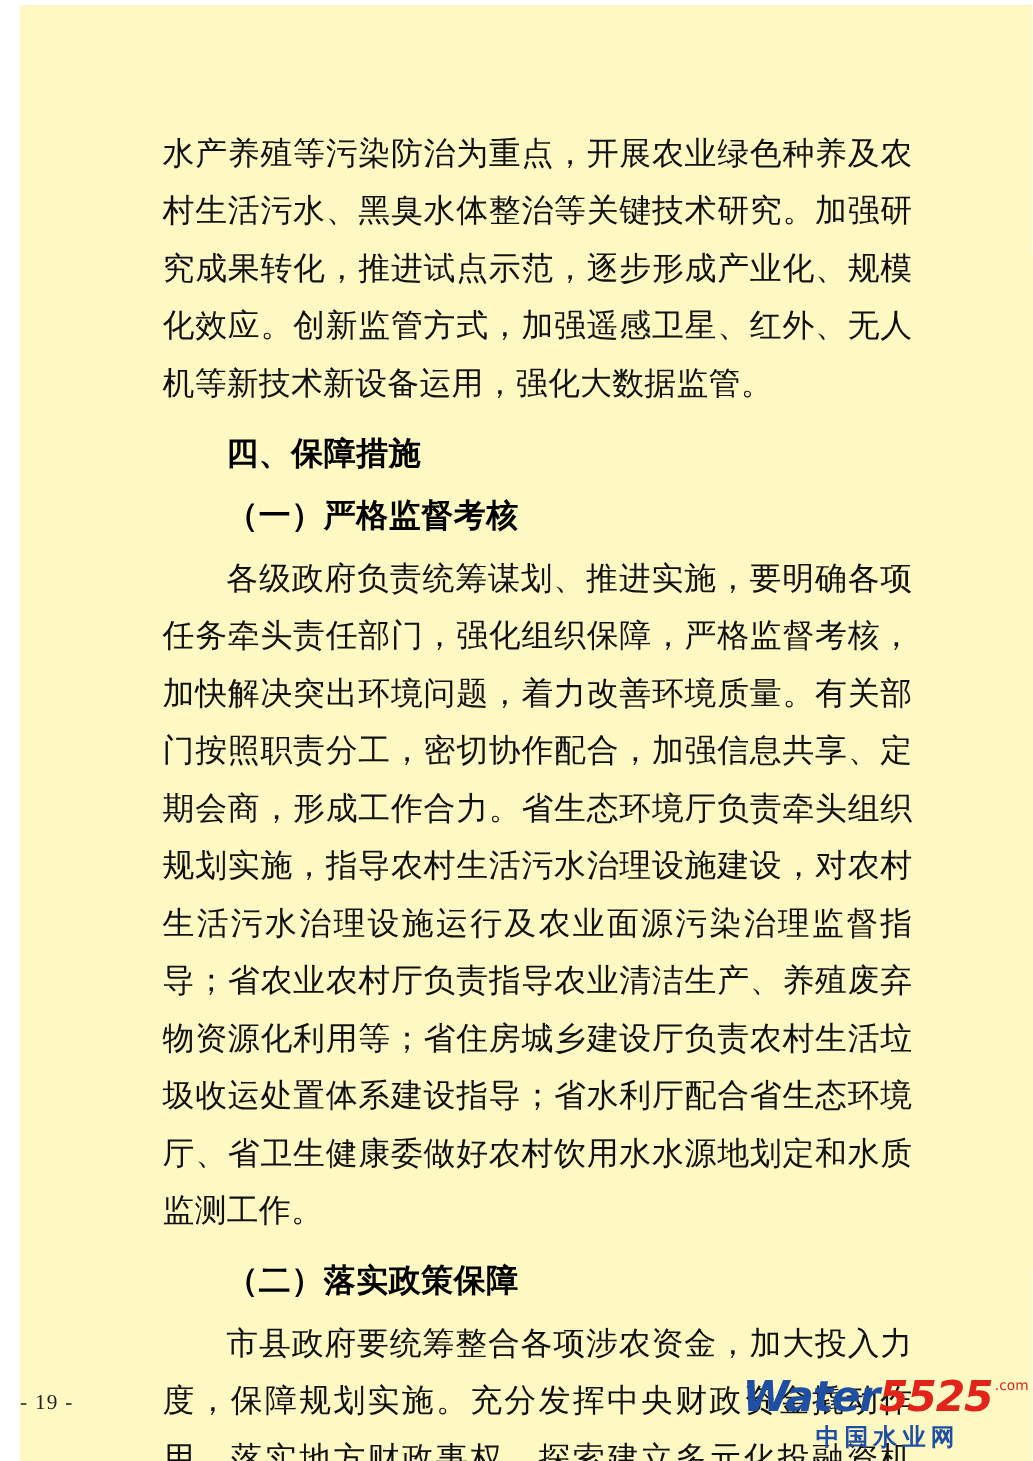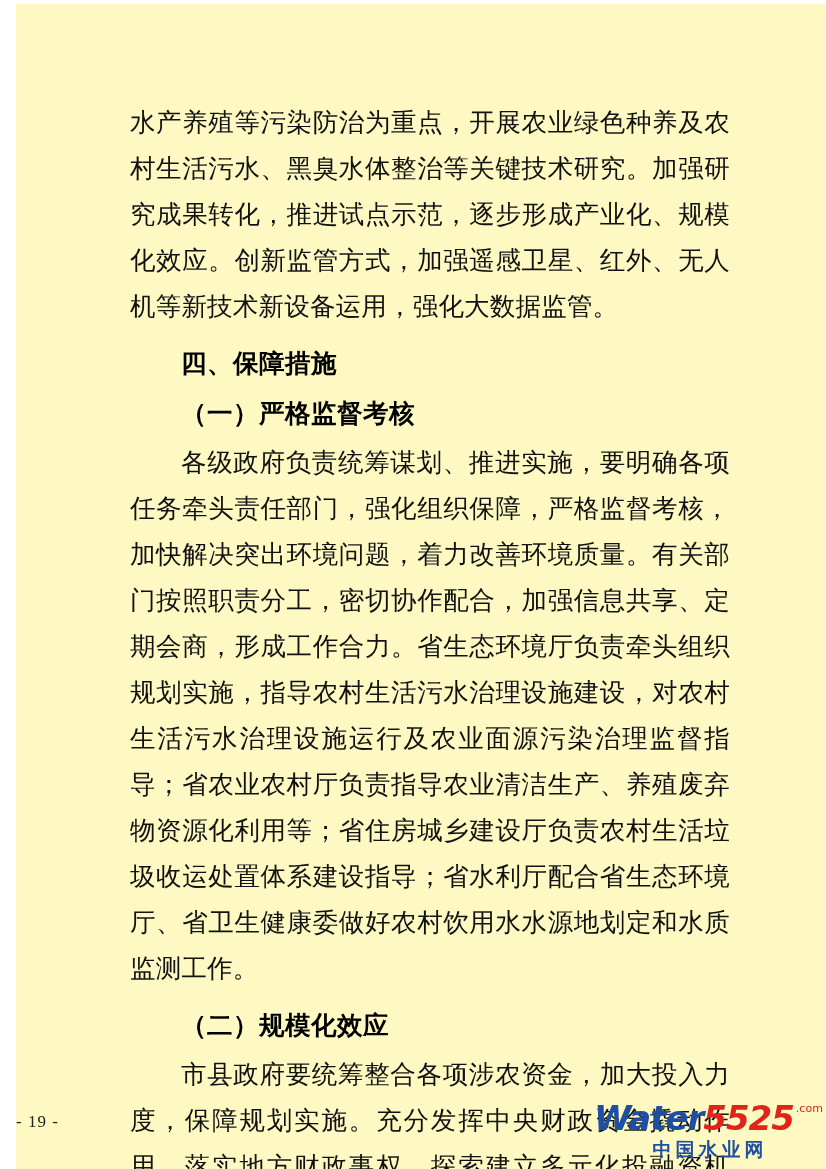--- a/index.html
+++ b/index.html
@@ -144,21 +144,21 @@
     <div class="gap-xs"></div>
 
     <p class="subheading">（一）严格监督考核</p>
 
     <div class="gap-xs"></div>
 
     <p class="para indent2">各级政府负责统筹谋划、推进实施，要明确各项任务牵头责任部门，强化组织保障，严格监督考核，加快解决突出环境问题，着力改善环境质量。有关部门按照职责分工，密切协作配合，加强信息共享、定期会商，形成工作合力。省生态环境厅负责牵头组织规划实施，指导农村生活污水治理设施建设，对农村生活污水治理设施运行及农业面源污染治理监督指导；省农业农村厅负责指导农业清洁生产、养殖废弃物资源化利用等；省住房城乡建设厅负责农村生活垃圾收运处置体系建设指导；省水利厅配合省生态环境厅、省卫生健康委做好农村饮用水水源地划定和水质监测工作。</p>
 
     <div class="gap-sm"></div>
 
-    <p class="subheading">（二）规模化效应</p>
+    <p class="subheading">（二）落实政策保障</p>
 
     <div class="gap-xs"></div>
 
     <p class="para indent2">市县政府要统筹整合各项涉农资金，加大投入力度，保障规划实施。充分发挥中央财政资金撬动作用，落实地方财政事权，探索建立多元化投融资机制，带动地方各级各类资金投入农村生态环境治理。继续通过现有资金渠道持续推动化肥农药控量增效、生物防治等相关工作，推进农业绿色发</p>
 
   </div>
 
   <div class="footer">- 19 -</div>
 
   <div class="watermark">

